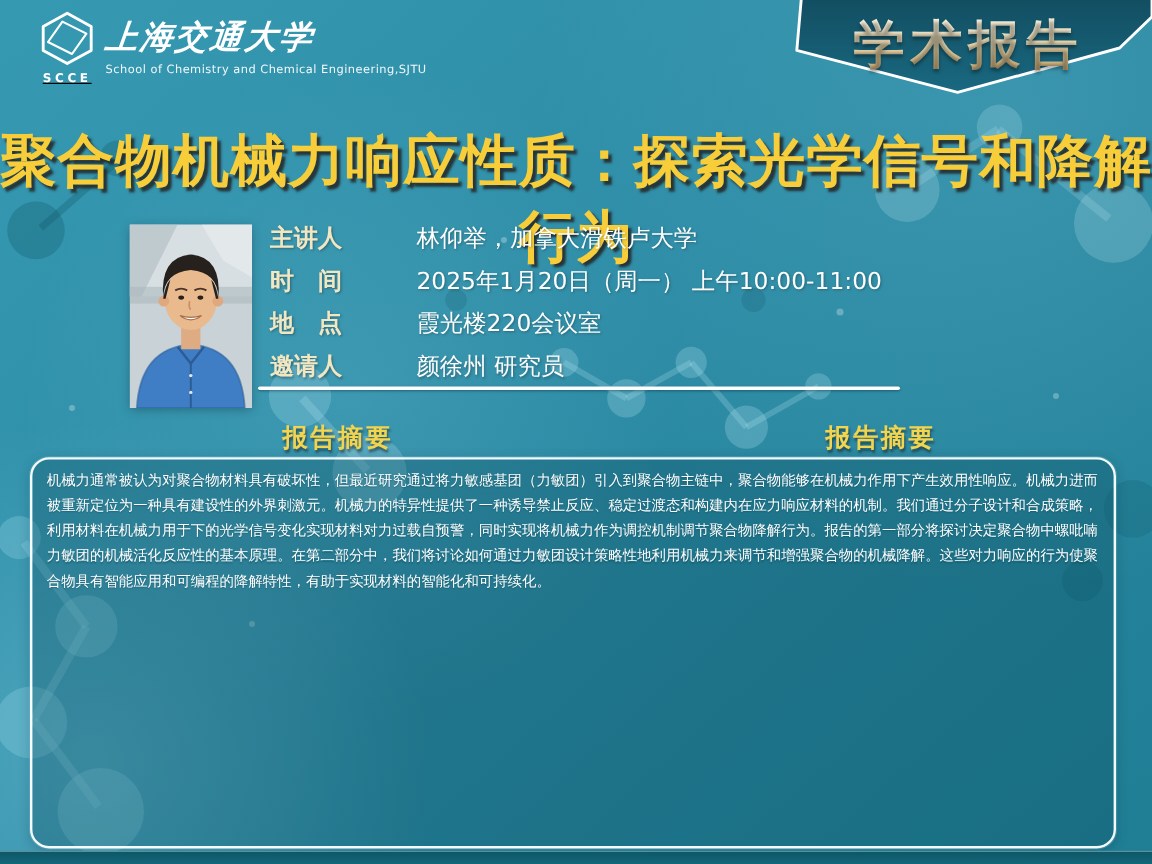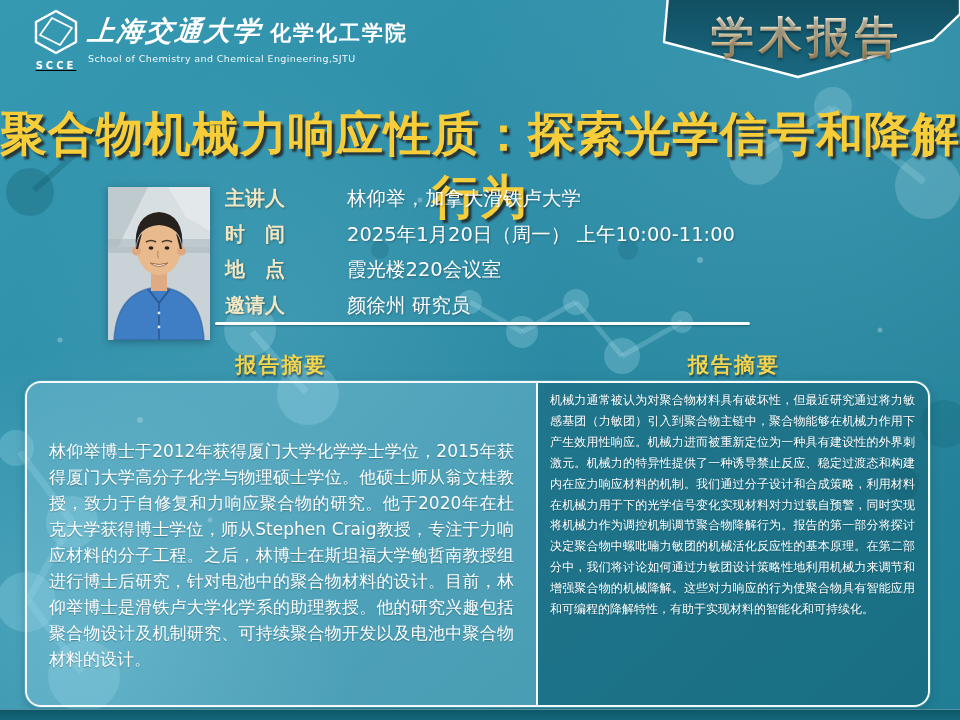--- a/index.html
+++ b/index.html
@@ -151,21 +151,20 @@
         <svg width="46" height="46" viewBox="0 0 46 46">
           <polygon points="23,2 43,13 43,33 23,44 3,33 3,13" fill="none" stroke="#ffffff" stroke-width="2.4" stroke-linejoin="round"></polygon>
           <polygon points="7,26 19,9 39,19 27,36" fill="none" stroke="#ffffff" stroke-width="1.8" stroke-linejoin="round"></polygon>
         </svg>
       </span>
       <span class="logo-acronym">SCCE</span>
     </div>
     <div class="logo-text">
       <div class="logo-cn">
         <span class="logo-cn-univ">上海交通大学</span>
-        <span class="logo-cn-school">化学化工学院</span>
       </div>
       <div class="logo-en">School of Chemistry and Chemical Engineering,SJTU</div>
     </div>
   </div>
 
   <svg class="banner-shape" width="332" height="86" viewBox="0 0 332 86">
     <defs>
       <linearGradient id="bannerGrad" x1="0" y1="0" x2="0" y2="1">
         <stop offset="0" stop-color="#124d60"></stop>
         <stop offset="1" stop-color="#196981"></stop>
@@ -229,23 +228,20 @@
       <span class="info-value">颜徐州 研究员</span>
     </div>
   </div>
 
   <div class="rule"></div>
 
   <div class="sec-heading sec-bio">报告摘要</div>
   <div class="sec-heading sec-abs">报告摘要</div>
 
   <div class="box">
-    <div class="pane-left">
-      <p>林仰举博士于2012年获得厦门大学化学学士学位，2015年获得厦门大学高分子化学与物理硕士学位。他硕士师从翁文桂教授，致力于自修复和力响应聚合物的研究。他于2020年在杜克大学获得博士学位，师从Stephen Craig教授，专注于力响应材料的分子工程。之后，林博士在斯坦福大学鲍哲南教授组进行博士后研究，针对电池中的聚合物材料的设计。目前，林仰举博士是滑铁卢大学化学系的助理教授。他的研究兴趣包括聚合物设计及机制研究、可持续聚合物开发以及电池中聚合物材料的设计。</p>
-    </div>
     <div class="pane-right">
       <p>机械力通常被认为对聚合物材料具有破坏性，但最近研究通过将力敏感基团（力敏团）引入到聚合物主链中，聚合物能够在机械力作用下产生效用性响应。机械力进而被重新定位为一种具有建设性的外界刺激元。机械力的特异性提供了一种诱导禁止反应、稳定过渡态和构建内在应力响应材料的机制。我们通过分子设计和合成策略，利用材料在机械力用于下的光学信号变化实现材料对力过载自预警，同时实现将机械力作为调控机制调节聚合物降解行为。报告的第一部分将探讨决定聚合物中螺吡喃力敏团的机械活化反应性的基本原理。在第二部分中，我们将讨论如何通过力敏团设计策略性地利用机械力来调节和增强聚合物的机械降解。这些对力响应的行为使聚合物具有智能应用和可编程的降解特性，有助于实现材料的智能化和可持续化。</p>
     </div>
   </div>
 
   <div class="bottom-bar"></div>
 
 </div>
 
 </body></html>

